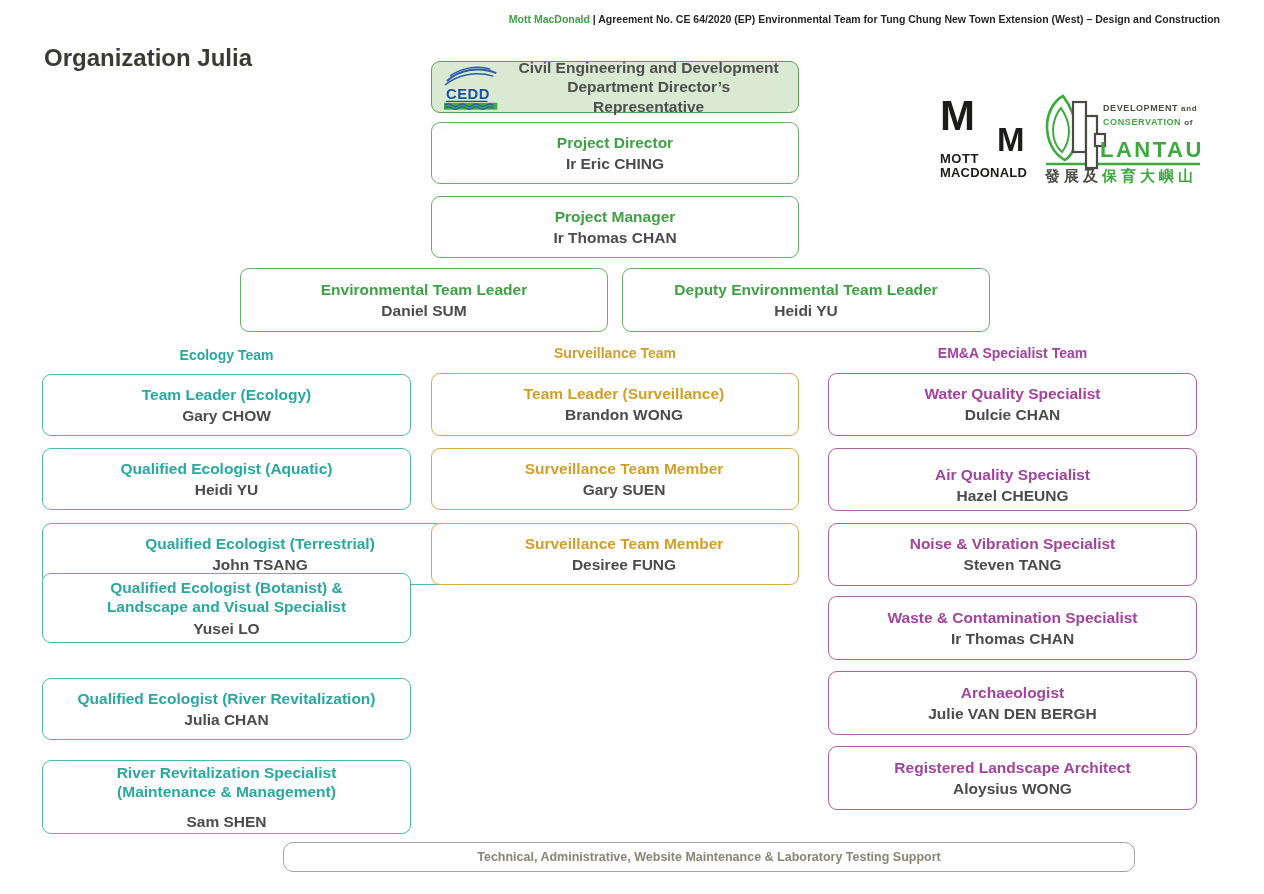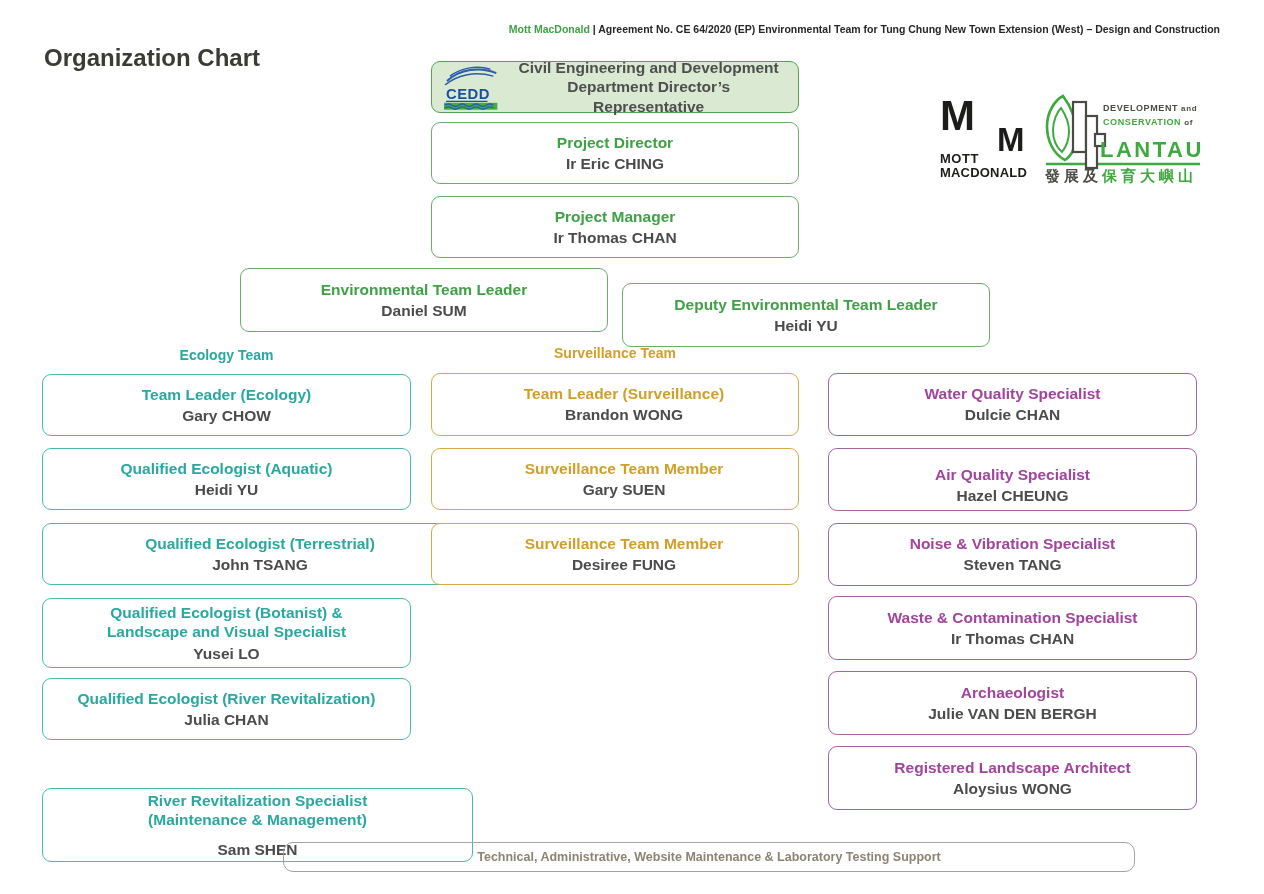--- a/index.html
+++ b/index.html
@@ -1,19 +1,19 @@
 <!DOCTYPE html>
 <html><head>
 <meta charset="utf-8">
 <style>
   html,body{margin:0;padding:0;background:#fff;}
   .page{position:relative;width:1264px;height:894px;background:#ffffff;
         font-family:"Liberation Sans",sans-serif;overflow:hidden;}
 
-  .hdr{position:absolute;top:23px;right:44px;font-size:10.5px;font-weight:bold;color:#262626;white-space:nowrap;}
+  .hdr{position:absolute;top:13px;right:44px;font-size:10.5px;font-weight:bold;color:#262626;white-space:nowrap;}
   .hdr .brand{color:#3fa046;}
 
   .title{position:absolute;left:44px;top:44px;font-size:24px;font-weight:bold;color:#3b3b33;}
 
   .node{position:absolute;background:#fff;border:1.5px solid #999;border-radius:9px;
         display:flex;flex-direction:column;align-items:center;justify-content:center;
         text-align:center;box-sizing:border-box;padding:4px 10px;}
   .node .t{font-weight:bold;font-size:15.5px;line-height:1.25;white-space:pre-line;}
   .node .n{font-weight:bold;font-size:15.5px;color:#4b4b4b;margin-top:3px;line-height:1.2;}
 
@@ -43,21 +43,21 @@
   .lantau{position:absolute;left:1043px;top:94px;}
   .lantau text{font-family:"Liberation Sans",sans-serif;}
 </style>
 </head>
 <body>
 
 <div class="page">
 
   <div class="hdr"><span class="brand">Mott MacDonald</span><span> | Agreement No. CE 64/2020 (EP) Environmental Team for Tung Chung New Town Extension (West) – Design and Construction</span></div>
 
-  <div class="title">Organization Chart</div>
+  <div class="title">Organization Julia</div>
 
   <div class="node cedd" style="left:431px;top:61px;width:368px;height:52px;">
     <svg width="56" height="46" viewBox="0 0 56 46">
       <path d="M3,17 C16,5 36,2 53,9" stroke="#2b5ca8" stroke-width="2" fill="none"></path>
       <path d="M6,12 C18,3 34,1 47,5" stroke="#2b5ca8" stroke-width="1.5" fill="none"></path>
       <path d="M1,21 C14,10 32,7 50,12" stroke="#2b5ca8" stroke-width="1.5" fill="none"></path>
       <text x="2" y="35" font-size="15" font-weight="bold" fill="#1d4f9e" letter-spacing="0.5">CEDD</text>
       <line x1="2" y1="37.5" x2="44" y2="37.5" stroke="#1d4f9e" stroke-width="1.3"></line>
       <rect x="0" y="39" width="54" height="7" fill="#3fae49"></rect>
       <path d="M1,41.5 q3.5,-2.5 7,0 t7,0 t7,0 t7,0 t7,0 t7,0 t7,0" stroke="#2b5ca8" stroke-width="1.3" fill="none"></path>
@@ -75,50 +75,51 @@
   <div class="node green" style="left:431px;top:196px;width:368px;height:62px;">
     <div class="t">Project Manager</div>
     <div class="n">Ir Thomas CHAN</div>
   </div>
 
   <div class="node green" style="left:240px;top:268px;width:368px;height:64px;">
     <div class="t">Environmental Team Leader</div>
     <div class="n">Daniel SUM</div>
   </div>
 
-  <div class="node green" style="left:622px;top:268px;width:368px;height:64px;margin-top:15px;">
+  <div class="node green" style="left:622px;top:268px;width:368px;height:64px;">
     <div class="t">Deputy Environmental Team Leader</div>
     <div class="n">Heidi YU</div>
   </div>
 
   <div class="team-hdr teal-h" style="left:42px;top:347px;width:369px;">Ecology Team</div>
   <div class="team-hdr gold-h" style="left:431px;top:345px;width:368px;">Surveillance Team</div>
+  <div class="team-hdr purple-h" style="left:828px;top:345px;width:369px;">EM&amp;A Specialist Team</div>
 
   <div class="node teal" style="left:42px;top:374px;width:369px;height:62px;">
     <div class="t">Team Leader (Ecology)</div>
     <div class="n">Gary CHOW</div>
   </div>
   <div class="node teal" style="left:42px;top:448px;width:369px;height:62px;">
     <div class="t">Qualified Ecologist (Aquatic)</div>
     <div class="n">Heidi YU</div>
   </div>
   <div class="node teal" style="left:42px;top:523px;width:436px;height:62px;">
     <div class="t">Qualified Ecologist (Terrestrial)</div>
     <div class="n">John TSANG</div>
   </div>
-  <div class="node teal" style="left:42px;top:598px;width:369px;height:70px;">
+  <div class="node teal" style="left:42px;top:573px;width:369px;height:70px;">
     <div class="t">Qualified Ecologist (Botanist) &amp;
 Landscape and Visual Specialist</div>
     <div class="n">Yusei LO</div>
   </div>
   <div class="node teal" style="left:42px;top:678px;width:369px;height:62px;">
     <div class="t">Qualified Ecologist (River Revitalization)</div>
     <div class="n">Julia CHAN</div>
   </div>
-  <div class="node teal" style="left:42px;top:788px;width:431px;height:74px;gap:8px;">
+  <div class="node teal" style="left:42px;top:760px;width:369px;height:74px;gap:8px;">
     <div class="t">River Revitalization Specialist
 (Maintenance &amp; Management)</div>
     <div class="n">Sam SHEN</div>
   </div>
 
   <div class="node gold" style="left:431px;top:373px;width:368px;height:63px;">
     <div class="t">Team Leader (Surveillance)</div>
     <div class="n">Brandon WONG</div>
   </div>
   <div class="node gold" style="left:431px;top:448px;width:368px;height:62px;">

